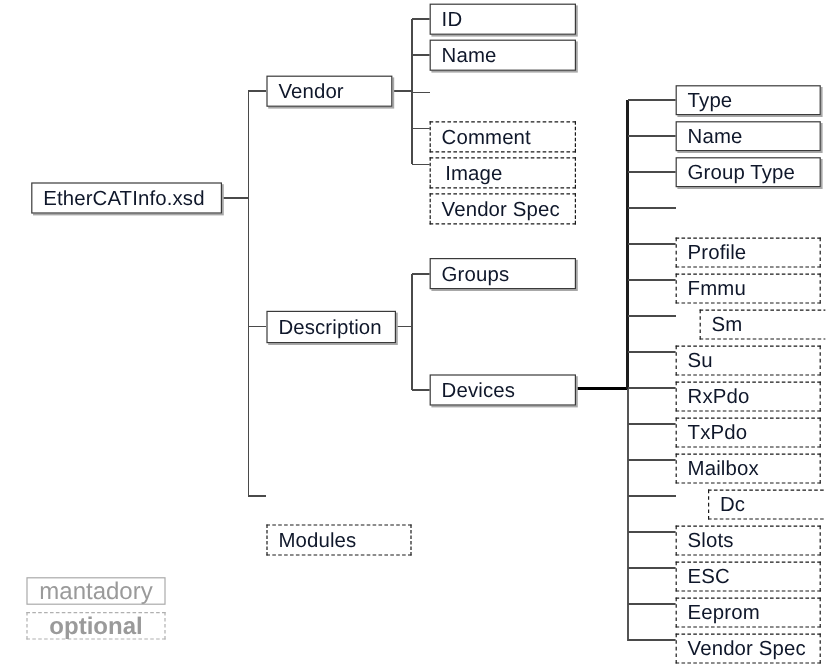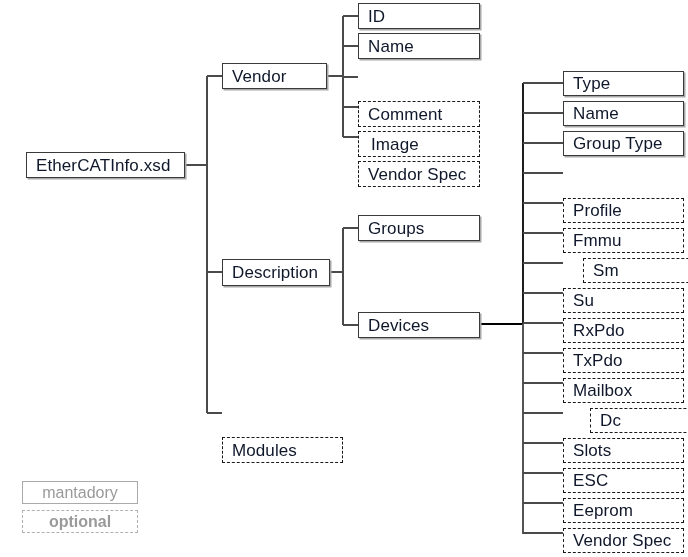--- a/index.html
+++ b/index.html
@@ -47,21 +47,21 @@
     margin-top: 37px;
   }
   .legend-box {
     position: absolute;
     box-sizing: border-box;
     background: #ffffff;
     display: flex;
     align-items: center;
     justify-content: center;
     color: #9a9a9a;
-    font-size: 16px;
+    font-size: 20px;
     line-height: 1;
     white-space: nowrap;
   }
   .legend-box.mandatory {
     border: 1.2px solid #aaaaaa;
   }
   .legend-box.optional {
     border: 1.4px dashed #b0b0b0;
     font-weight: bold;
   }

